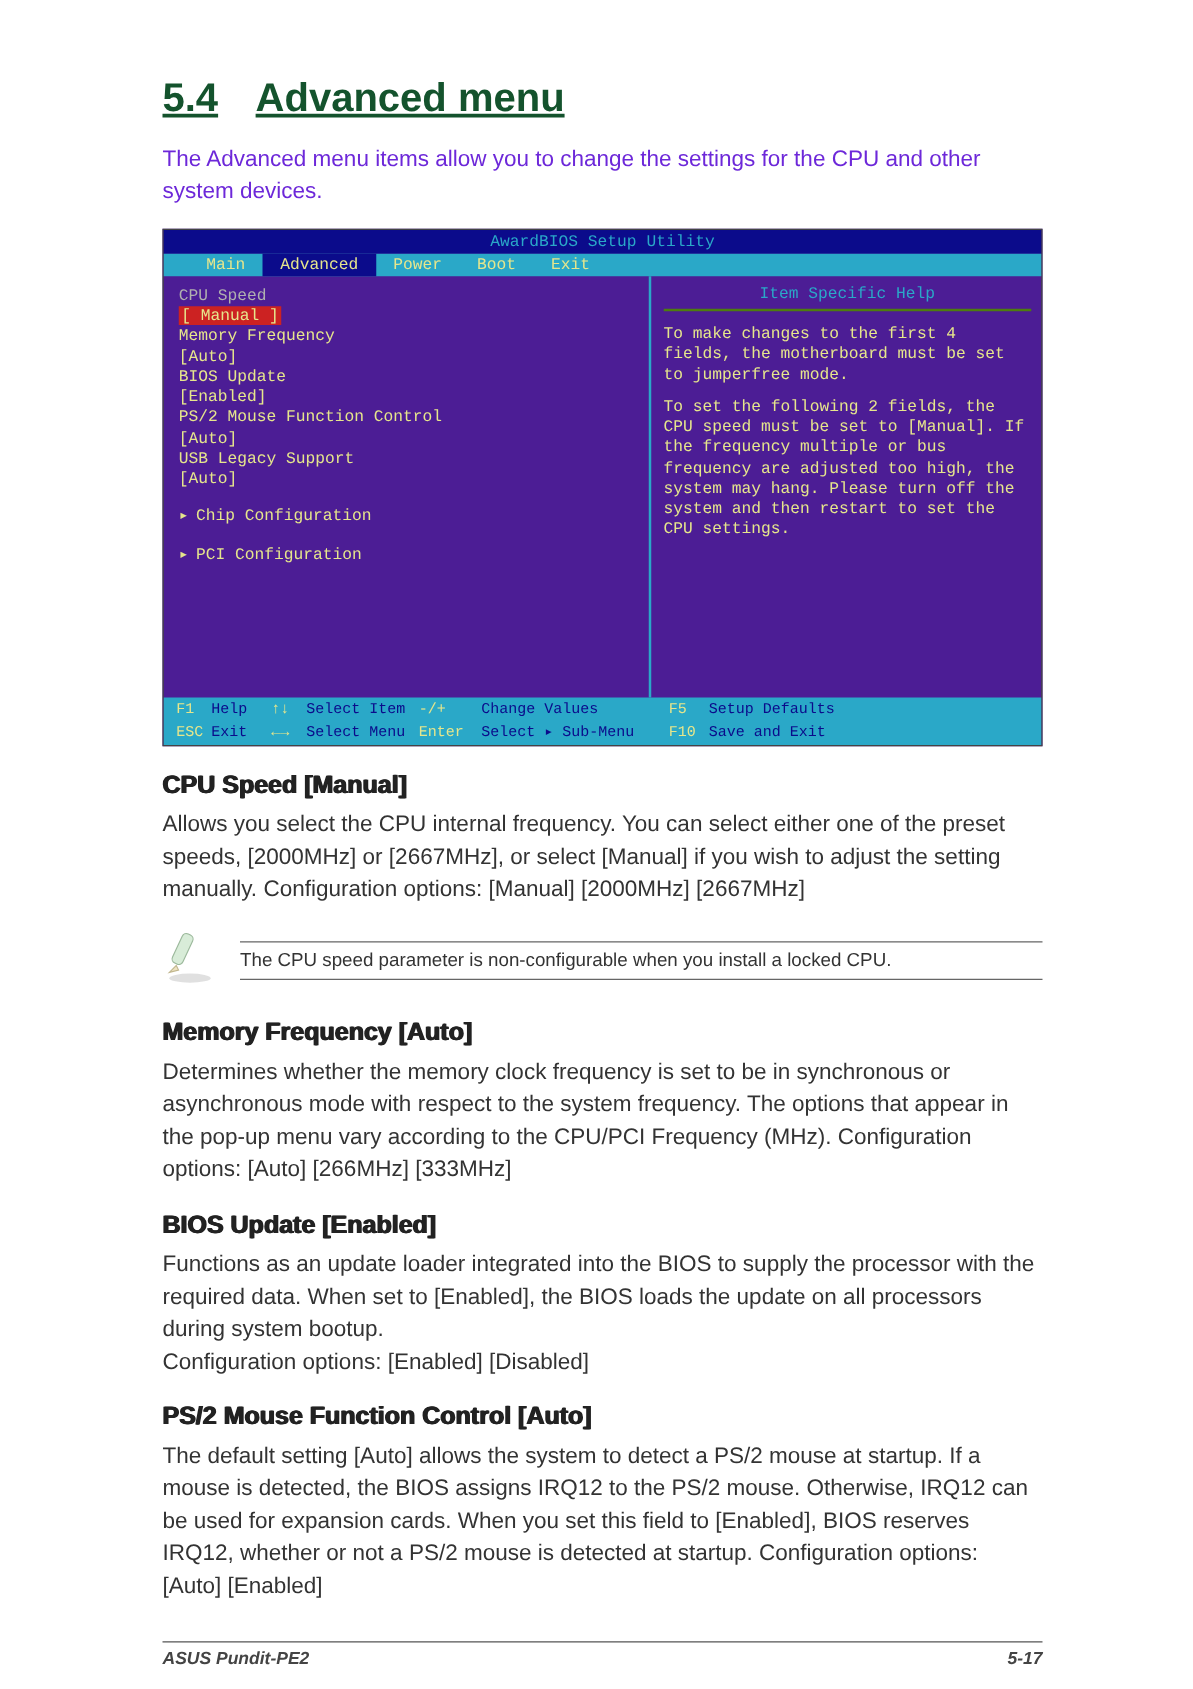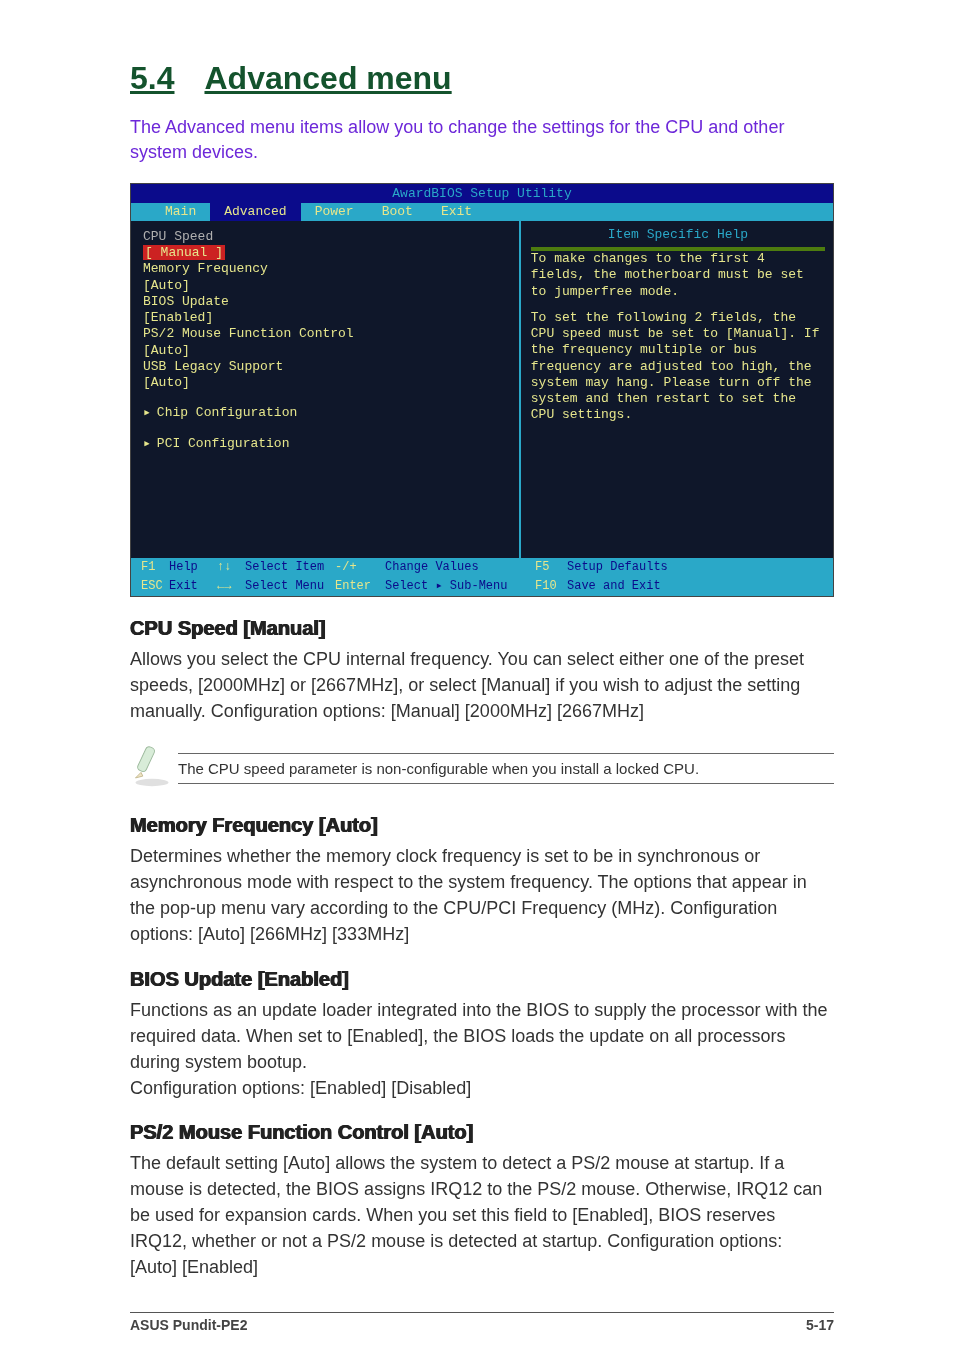--- a/index.html
+++ b/index.html
@@ -23,21 +23,21 @@
     font-size: 18px;
     line-height: 1.4;
     margin-bottom: 18px;
     color: #6d28d9;
   }
   
   .bios {
     font-family: "Courier New", monospace;
     font-size: 13px;
     line-height: 1.25;
-    background: #0f172a;
+    background: #4c1d95;
     color: #e6e68c;
     border: 1px solid #444;
     margin-bottom: 20px;
   }
   .bios-title {
     text-align: center;
     color: #2aa8c8;
     background: #0b0b8b;
     padding: 2px 0 0 0;
   }
@@ -79,22 +79,23 @@
   }
   .grey { color: #b0b0b0; }
   .sub-label {
     color: #e6e68c;
     margin-top: 14px;
   }
   .sub-label .arrow { color: #e6e68c; margin-right: 6px; }
   .actually-help-title {
     text-align: center;
     color: #2aa8c8;
-    border-bottom: 4px solid #4d7c0f;
+    border-bottom: 2px solid #4d7c0f;
     padding-bottom: 4px;
+    margin-bottom: 10px;
   }
   .bios-footer {
     background: #2aa8c8;
     color: #0b0b8b;
     padding: 2px 10px;
     font-size: 12px;
     display: grid;
     grid-template-columns: 28px 48px 28px 90px 50px 150px 32px 1fr;
     row-gap: 4px;
   }
@@ -111,21 +112,21 @@
   }
   .para {
     font-size: 18px;
     line-height: 1.45;
     color: #333;
     margin-bottom: 20px;
   }
   .note-row {
     display: flex;
     align-items: center;
-    gap: 4px;
+    gap: 18px;
     margin: 4px 0 22px 0;
   }
   .note-icon {
     width: 44px;
     flex-shrink: 0;
     opacity: 0.6;
   }
   .note-text {
     font-size: 15px;
     border-top: 1px solid #666;
@@ -136,20 +137,21 @@
   }
   .page-footer {
     border-top: 1px solid #555;
     margin-top: 32px;
     padding-top: 4px;
     display: flex;
     justify-content: space-between;
     font-size: 14px;
     font-weight: bold;
     color: #444;
+    font-style: italic;
   }
 </style>
 </head>
 <body>
 
 <h1 class="heading">
   <span class="num">5.4</span><span>Advanced menu</span>
 </h1>
 
 <p class="intro">The Advanced menu items allow you to change the settings for the CPU and other system devices.</p>

